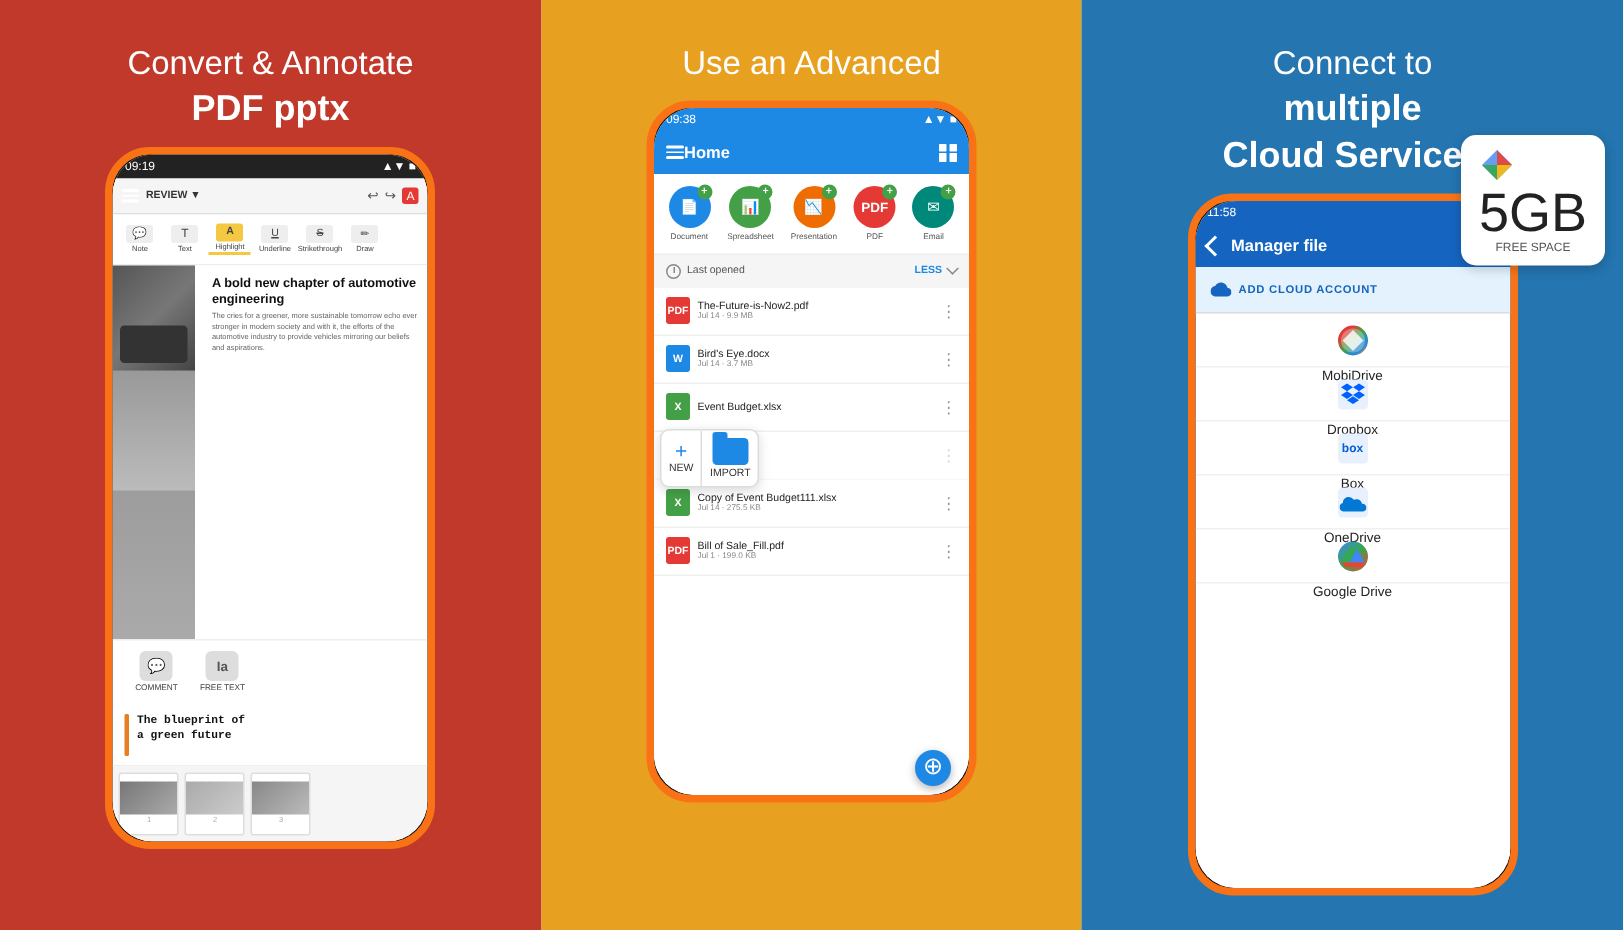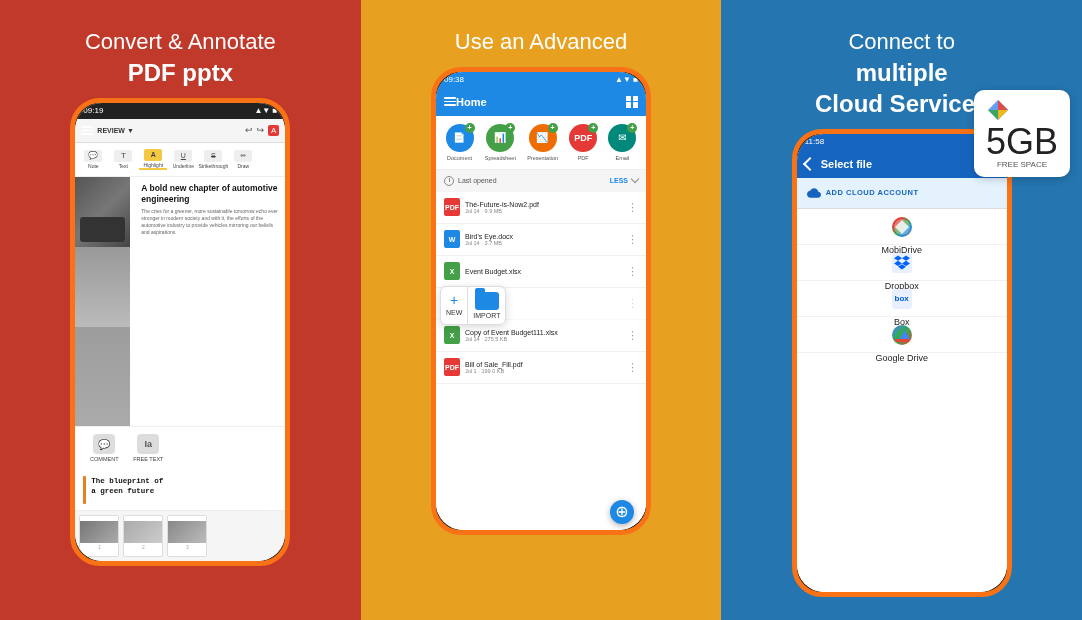--- a/index.html
+++ b/index.html
@@ -924,21 +924,21 @@
   </div>
 
   <div class="phone">
     <div class="phone-screen">
       <div class="p3-statusbar">
         <span>11:58</span>
         <span>▲▼ ■</span>
       </div>
       <div class="p3-toolbar">
         <div class="back-arrow"></div>
-        <span class="p3-toolbar-title">Select file</span>
+        <span class="p3-toolbar-title">Manager file</span>
       </div>
       <div class="p3-content">
 
         <div class="add-cloud-bar">
           <svg width="14" height="14" viewBox="0 0 24 24">
             <path d="M19.35 10.04C18.67 6.59 15.64 4 12 4 9.11 4 6.6 5.64 5.35 8.04 2.34 8.36 0 10.91 0 14c0 3.31 2.69 6 6 6h13c2.76 0 5-2.24 5-5 0-2.64-2.05-4.78-4.65-4.96z" fill="#1565c0"></path>
             <path d="M13 13v3h-2v-3H9l3-3 3 3z" fill="#1565c0"></path>
           </svg>
           <span class="add-cloud-text">ADD CLOUD ACCOUNT</span>
         </div>
@@ -958,20 +958,28 @@
               <path d="M20 8L10 14.5L20 21L10 27.5L0 21L10 14.5L0 8L10 1.5L20 8ZM10 29.5L20 23L30 29.5L20 36L10 29.5ZM20 21L30 14.5L20 8L30 1.5L40 8L30 14.5L40 21L30 27.5L20 21Z" fill="#0061ff"></path>
             </svg>
           </div>
           <span class="cloud-name">Dropbox</span>
         </div>
         <div class="cloud-service-item">
           <div class="cloud-logo box-logo">
             <span style="font-size:8px;font-weight:900;color:#0061d5">box</span>
           </div>
           <span class="cloud-name">Box</span>
+        </div>
+        <div class="cloud-service-item">
+          <div class="cloud-logo onedrive-logo">
+            <svg width="18" height="14" viewBox="0 0 24 16">
+              <path d="M14.5 16H20.5C22.43 16 24 14.43 24 12.5S22.43 9 20.5 9h-.57C19.77 6.69 17.61 5 15 5c-.78 0-1.52.18-2.18.49C11.58 3.98 9.92 3 8 3 5.24 3 3 5.24 3 8c0 .14.01.27.02.41C1.3 8.85 0 10.31 0 12.07 0 14.24 1.76 16 3.93 16H14.5z" fill="#0078d4"></path>
+            </svg>
+          </div>
+          <span class="cloud-name">OneDrive</span>
         </div>
         <div class="cloud-service-item">
           <div class="cloud-logo gdrive-logo">
             <svg width="16" height="14" viewBox="0 0 24 21">
               <path d="M7.71 3L0 16.5h8L15.71 3z" fill="#34a853"></path>
               <path d="M16 3L8.29 16.5h15.42z" fill="#4285f4"></path>
               <path d="M0 16.5L4 21h16l4-4.5z" fill="#ea4335"></path>
             </svg>
           </div>
           <span class="cloud-name">Google Drive</span>

